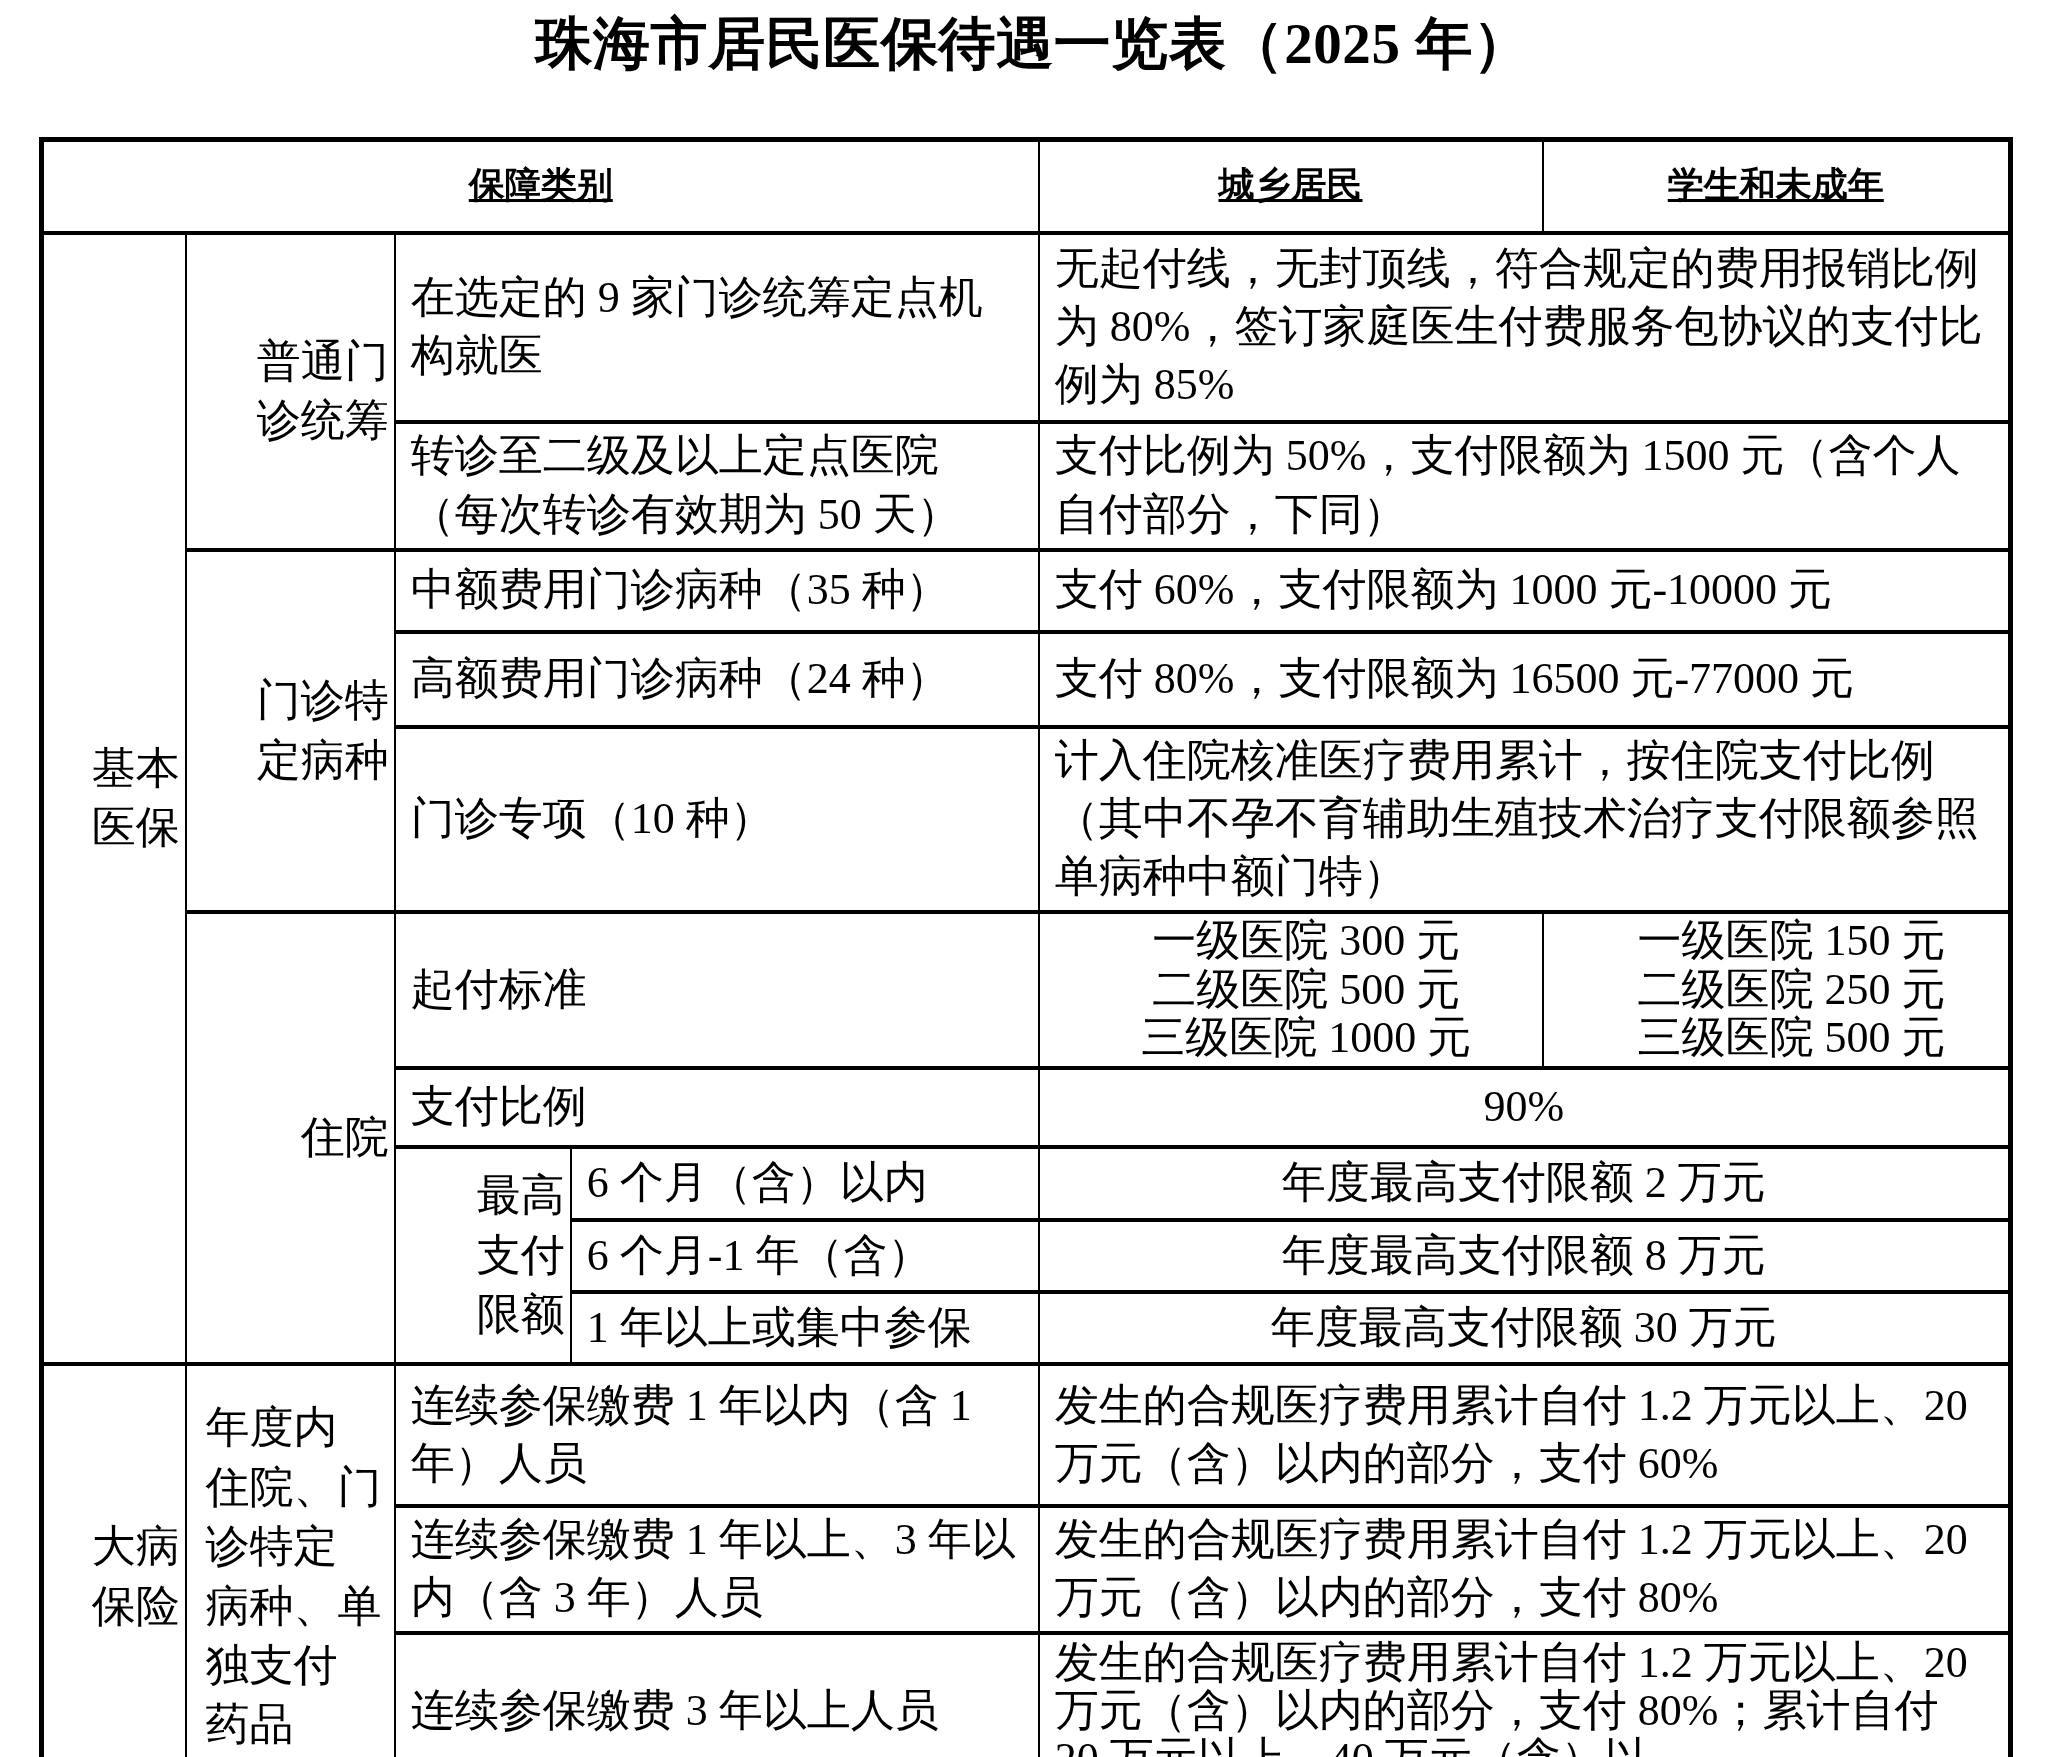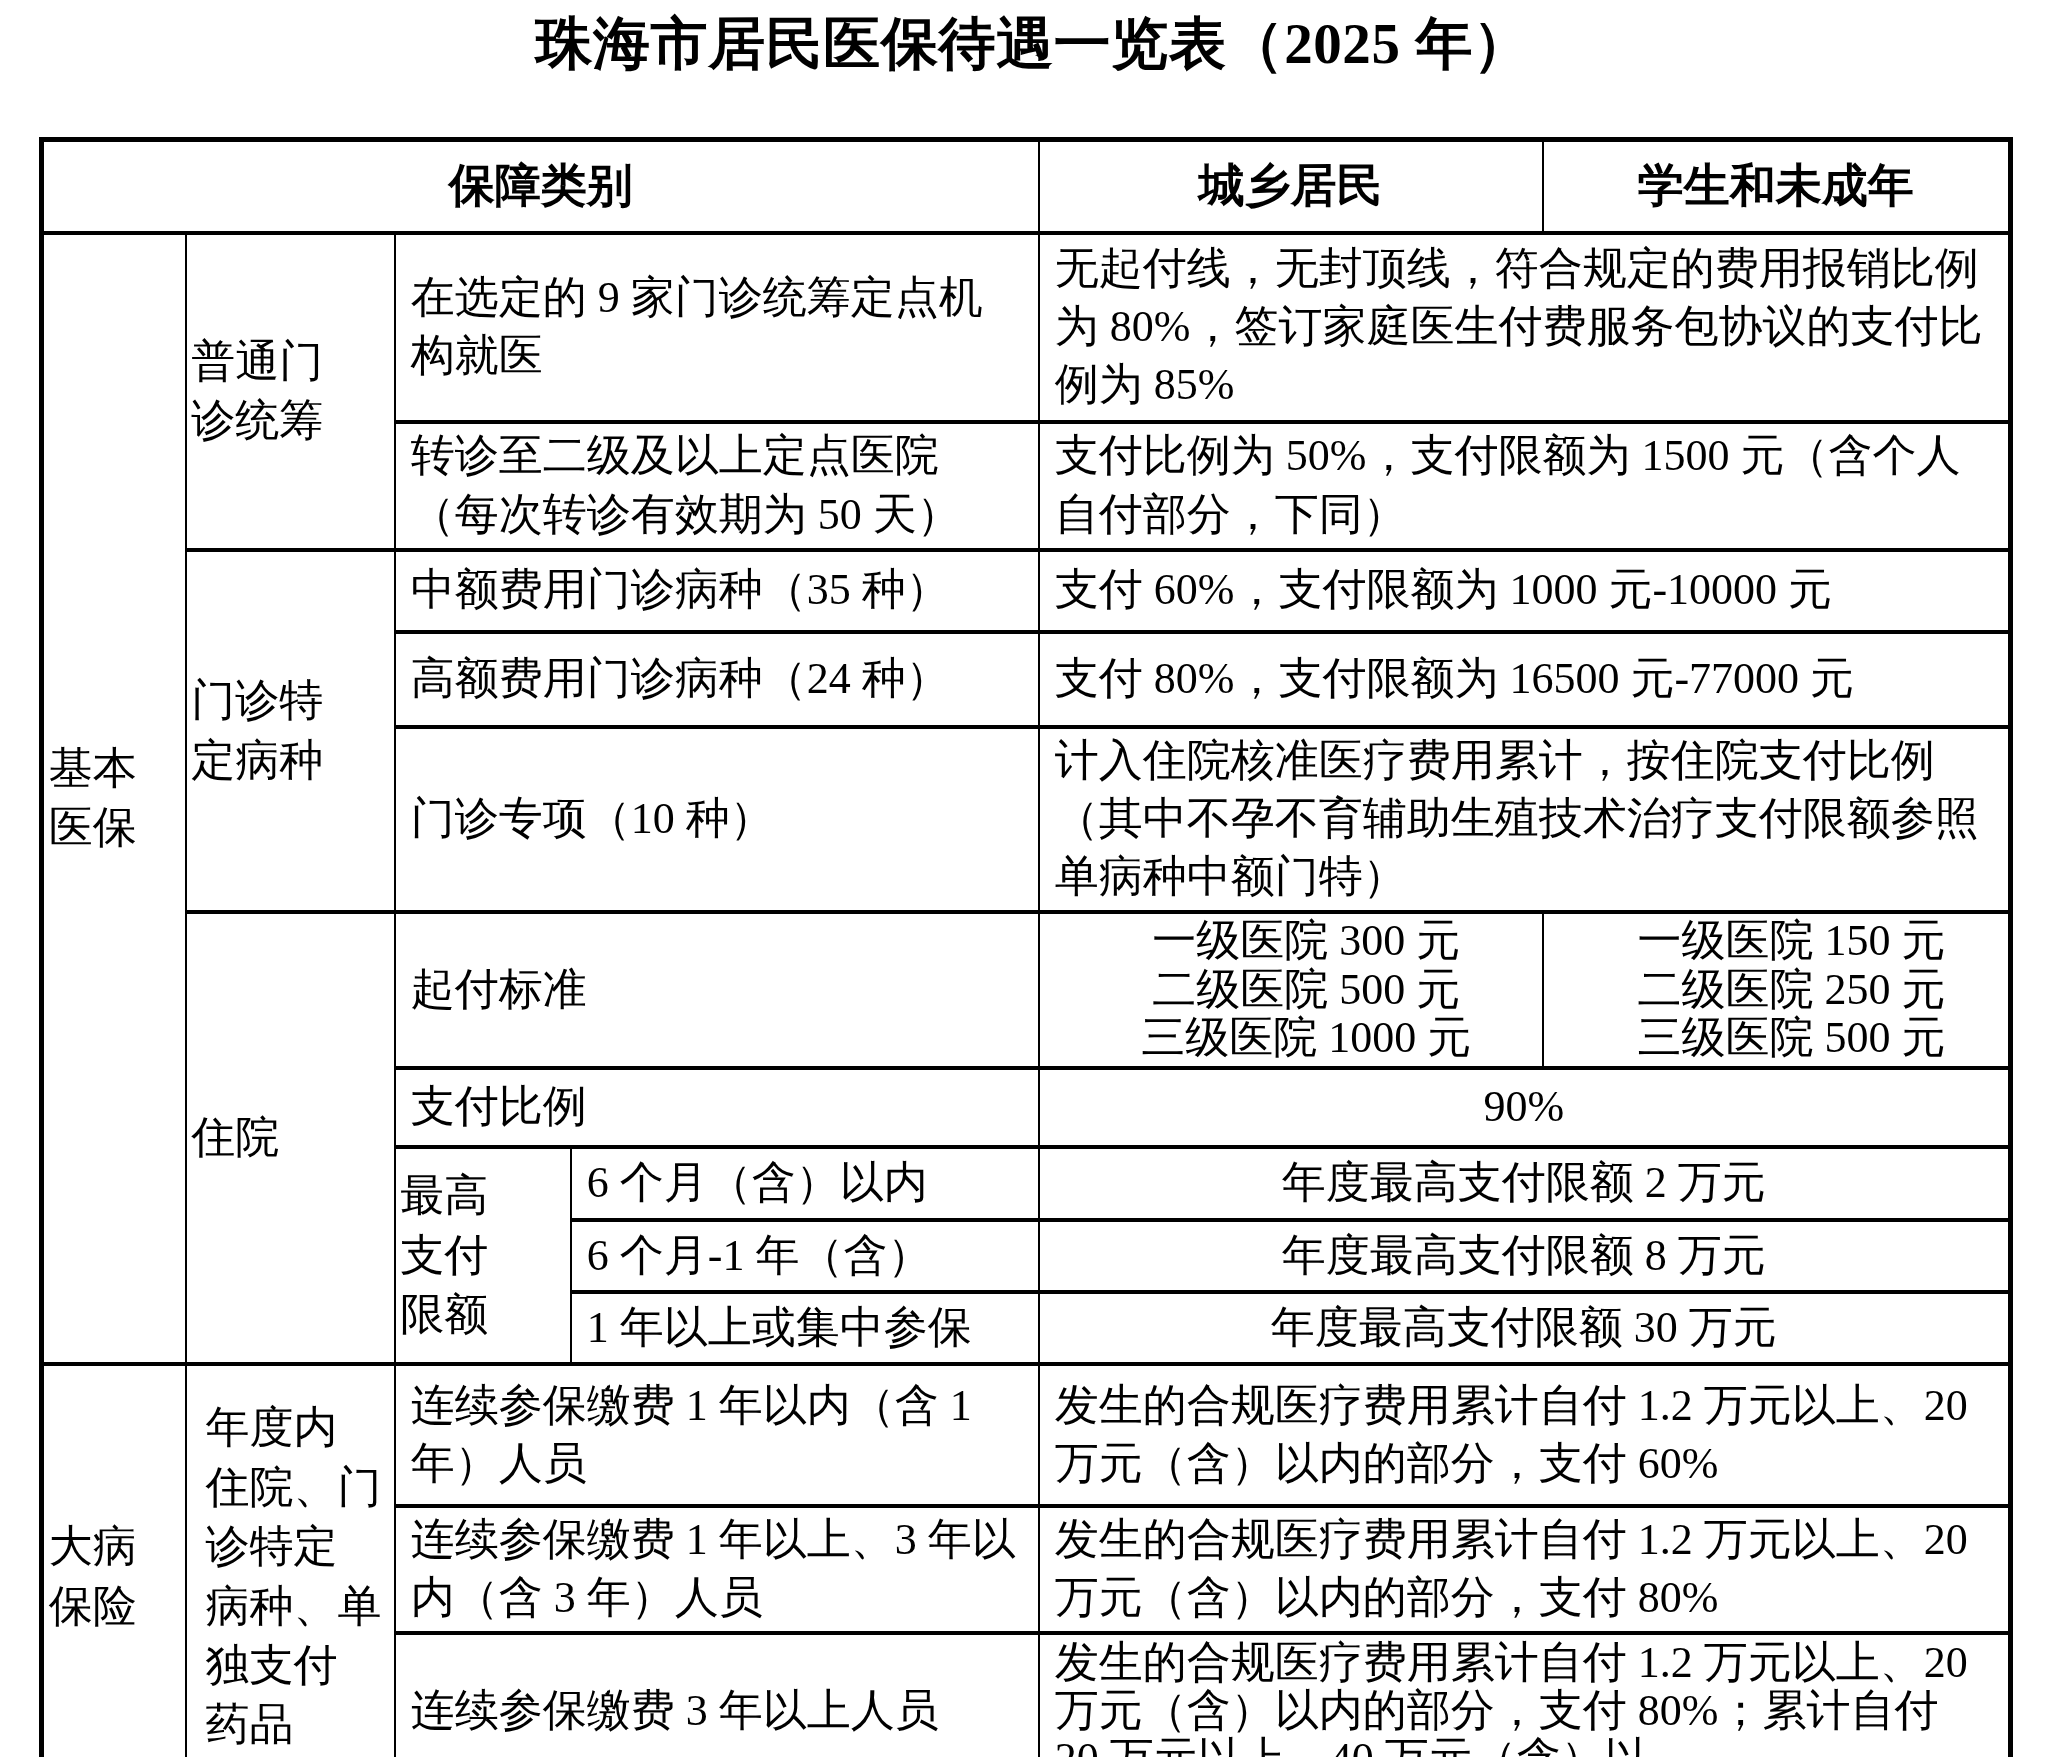--- a/index.html
+++ b/index.html
@@ -31,26 +31,27 @@
     border:solid #000;
     border-width:4.1px 2.9px;
     vertical-align:middle;
     font-size:44px;
     line-height:1.32;
     padding:3.5px 15.3px;
     overflow:hidden;
   }
   th{
     font-weight:bold;
-    font-size:46px;
+    font-size:36px;
     text-align:center;
     padding:3.5px 4.7px;
+    text-decoration:underline;
   }
   .lbl{                 
-    text-align:left;
+    text-align:right;
     white-space:pre-line;
     padding:3.5px 4.7px;
     line-height:1.35;
   }
   .lbl-left{            
     text-align:left;
     white-space:pre-line;
     padding:3.5px 4.7px 3.5px 19px;
     line-height:1.35;
   }

